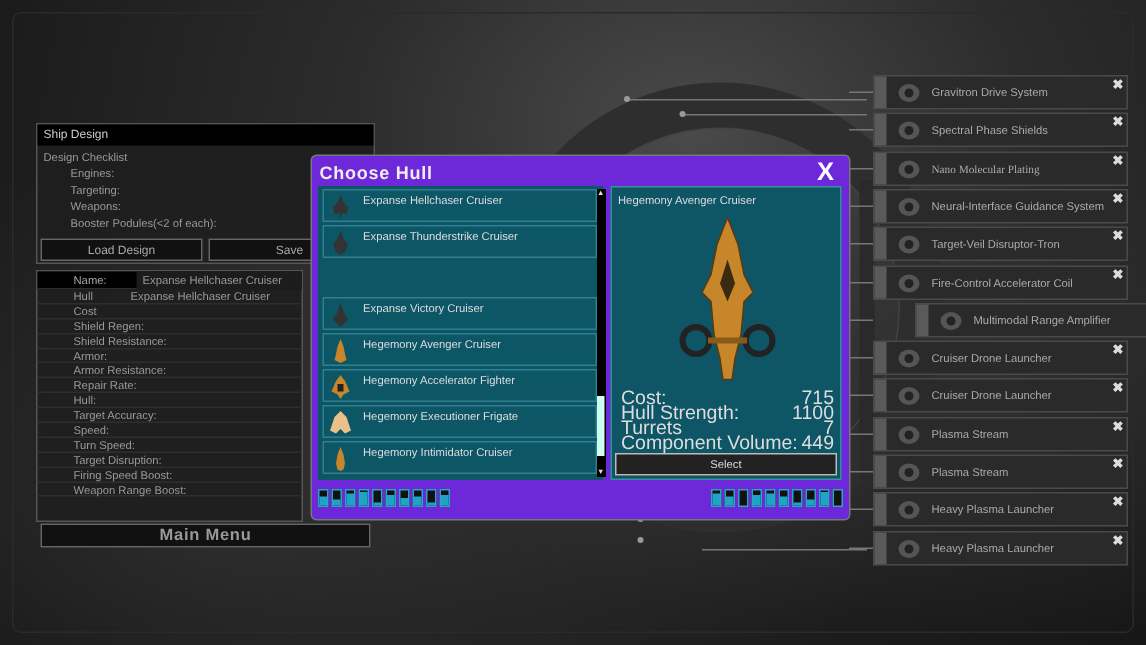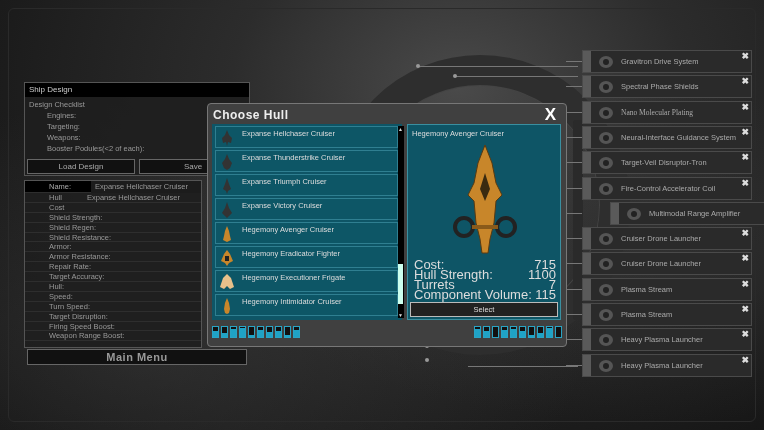--- a/index.html
+++ b/index.html
@@ -17,21 +17,21 @@
 .stat{height:9.9px;font-size:7.5px;color:#999;padding-left:24px;border-bottom:1px solid #2e2e2e;position:relative;line-height:9.5px}
 .stat-name{background:#000;height:12px;line-height:12px;color:#aaa}
 .stat-name .v{position:absolute;left:66px;top:0;width:110px;height:12px;background:#1c1c1c;padding-left:4px;color:#999}
 .stat .v2{position:absolute;left:62px;color:#999}
 .main-menu{position:absolute;left:27px;top:349px;width:220px;height:16px;background:#111;border:1px solid #666;color:#999;font-weight:bold;font-size:11px;text-align:center;line-height:14px;letter-spacing:.5px}
 
 .arc{position:absolute;left:330px;top:55px;width:300px;height:300px;border-radius:50%;border:30px solid #2e2e2e;box-shadow:0 0 0 1px #444 inset}
 .conn{position:absolute;height:1px;background:#777}
 .dot{position:absolute;width:4px;height:4px;border-radius:50%;background:#999}
 
-.dlg{position:absolute;left:207px;top:103px;width:360px;height:244px;background:#404040;border:1px solid #777;border-radius:4px}
+.dlg{position:absolute;left:207px;top:103px;width:360px;height:244px;background:#6d28d9;border:1px solid #777;border-radius:4px}
 .dlg-title{position:absolute;left:5px;top:4px;color:#eee;font-weight:bold;font-size:12px;letter-spacing:.5px}
 .dlg-close{position:absolute;right:10px;top:1px;color:#fff;font-weight:bold;font-size:17px;cursor:pointer}
 .list{position:absolute;left:4px;top:20px;width:190px;height:196px;background:#0e5566;overflow:hidden}
 .li{position:absolute;left:3px;width:183px;height:22px;border:1px solid #2f7f91;background:#0d5666}
 .li .ic{position:absolute;left:3px;top:2px;width:16px;height:18px}
 .li .lbl{position:absolute;left:26px;top:2px;font-size:7.5px;color:#ddd}
 .sb{position:absolute;left:190px;top:22px;width:6px;height:192px;background:#000}
 .sb .thumb{position:absolute;left:0;top:138px;width:5px;height:40px;background:#cfe}
 .sb .up,.sb .dn{position:absolute;left:0;font-size:5px;color:#ddd}
 .detail{position:absolute;left:199px;top:20px;width:154px;height:196px;background:#0e5566;border:1px solid #3a8fa0}
@@ -77,28 +77,27 @@
   <div class="sd-btn" style="left:114px;width:108px">Save</div>
 </div>
 
 <div class="stats">
   <div class="stat stat-name">
     <span>Name:</span>
     <span class="v">Expanse Hellchaser Cruiser</span>
   </div>
   <div class="stat"><span>Hull</span><span class="v2">Expanse Hellchaser Cruiser</span></div>
   <div class="stat">Cost</div>
-  <div class="stat">Shield Strength:</div>
   <div class="stat">Shield Regen:</div>
   <div class="stat">Shield Resistance:</div>
   <div class="stat">Armor:</div>
   <div class="stat">Armor Resistance:</div>
   <div class="stat">Repair Rate:</div>
+  <div class="stat">Hull:</div>
   <div class="stat">Target Accuracy:</div>
-  <div class="stat">Hull:</div>
   <div class="stat">Speed:</div>
   <div class="stat">Turn Speed:</div>
   <div class="stat">Target Disruption:</div>
   <div class="stat">Firing Speed Boost:</div>
   <div class="stat">Weapon Range Boost:</div>
 </div>
 <div class="main-menu">Main Menu</div>
 
 <div class="dlg">
   <div class="dlg-title">Choose Hull</div>
@@ -109,44 +108,38 @@
           <path d="M8 1 L10 6 L13 9 L12 14 L9 13 L8 17 L7 13 L4 14 L3 9 L6 6Z" fill="#333"></path>
         </svg>
         <span class="lbl">Expanse Hellchaser Cruiser</span>
       </div>
     <div class="li" style="top:26px">
         <svg class="ic" viewBox="0 0 16 18">
           <path d="M8 1 L10 6 L13 10 L11 15 L8 17 L5 15 L3 10 L6 6Z" fill="#333"></path>
         </svg>
         <span class="lbl">Expanse Thunderstrike Cruiser</span>
       </div>
-    <div class="li" style="top:50px">
-        <svg class="ic" viewBox="0 0 16 18">
-          <path d="M8 1 L10 7 L12 12 L9 14 L8 17 L7 14 L4 12 L6 7Z" fill="#333"></path>
-        </svg>
-        <span class="lbl">Expanse Triumph Cruiser</span>
-      </div>
     <div class="li" style="top:74px">
         <svg class="ic" viewBox="0 0 16 18">
           <path d="M8 1 L10 7 L13 12 L10 15 L8 17 L6 15 L3 12 L6 7Z" fill="#333"></path>
         </svg>
         <span class="lbl">Expanse Victory Cruiser</span>
       </div>
     <div class="li" style="top:98px">
         <svg class="ic" viewBox="0 0 16 18">
           <path d="M8 1 L10 6 L11 11 L12 15 L8 17 L4 15 L5 11 L6 6Z" fill="#c8862a"></path>
         </svg>
         <span class="lbl">Hegemony Avenger Cruiser</span>
       </div>
     <div class="li" style="top:122px">
         <svg class="ic" viewBox="0 0 16 18">
           <path d="M8 1 L11 5 L14 12 L10 14 L8 17 L6 14 L2 12 L5 5Z" fill="#c8862a"></path>
           <rect x="6" y="7" width="4" height="5" fill="#222"></rect>
         </svg>
-        <span class="lbl">Hegemony Eradicator Fighter</span>
+        <span class="lbl">Hegemony Accelerator Fighter</span>
       </div>
     <div class="li" style="top:146px">
         <svg class="ic" viewBox="0 0 16 18">
           <path d="M8 1 L12 5 L15 14 L11 16 L8 13 L5 16 L1 14 L4 5Z" fill="#e8c08a"></path>
         </svg>
         <span class="lbl">Hegemony Executioner Frigate</span>
       </div>
     <div class="li" style="top:170px">
         <svg class="ic" viewBox="0 0 16 18">
           <path d="M8 1 L10 6 L11 12 L10 16 L8 17 L6 16 L5 12 L6 6Z" fill="#c8862a"></path>
@@ -165,21 +158,21 @@
     <svg style="position:absolute;left:42px;top:18px" width="70" height="112" viewBox="0 0 70 112">
       <path d="M35 2 L42 20 L46 40 L52 52 L46 58 L44 80 L40 96 L38 110 L32 110 L30 96 L26 80 L24 58 L18 52 L24 40 L28 20Z" fill="#c8862a" stroke="#5a3a10" stroke-width="1"></path>
       <path d="M35 30 L40 46 L35 58 L30 46Z" fill="#3a2a10"></path>
       <circle cx="14" cy="84" r="9" fill="none" stroke="#222" stroke-width="4"></circle>
       <circle cx="56" cy="84" r="9" fill="none" stroke="#222" stroke-width="4"></circle>
       <rect x="22" y="82" width="26" height="4" fill="#8a5a1a"></rect>
     </svg>
     <div class="d-stat" style="top:132px"><span>Cost:</span><span class="n">715</span></div>
     <div class="d-stat" style="top:142px"><span>Hull Strength:</span><span class="n">1100</span></div>
     <div class="d-stat" style="top:152px"><span>Turrets</span><span class="n">7</span></div>
-    <div class="d-stat" style="top:162px"><span>Component Volume:</span><span class="n">115</span></div>
+    <div class="d-stat" style="top:162px"><span>Component Volume:</span><span class="n">449</span></div>
     <div class="select-btn">Select</div>
   </div>
 
   <div class="meter" style="left:4px;top:222px" id="ml">
       <div class="bar">
         <i style="height: 60%;"></i>
       </div>
       <div class="bar">
         <i style="height: 40%;"></i>
       </div>

